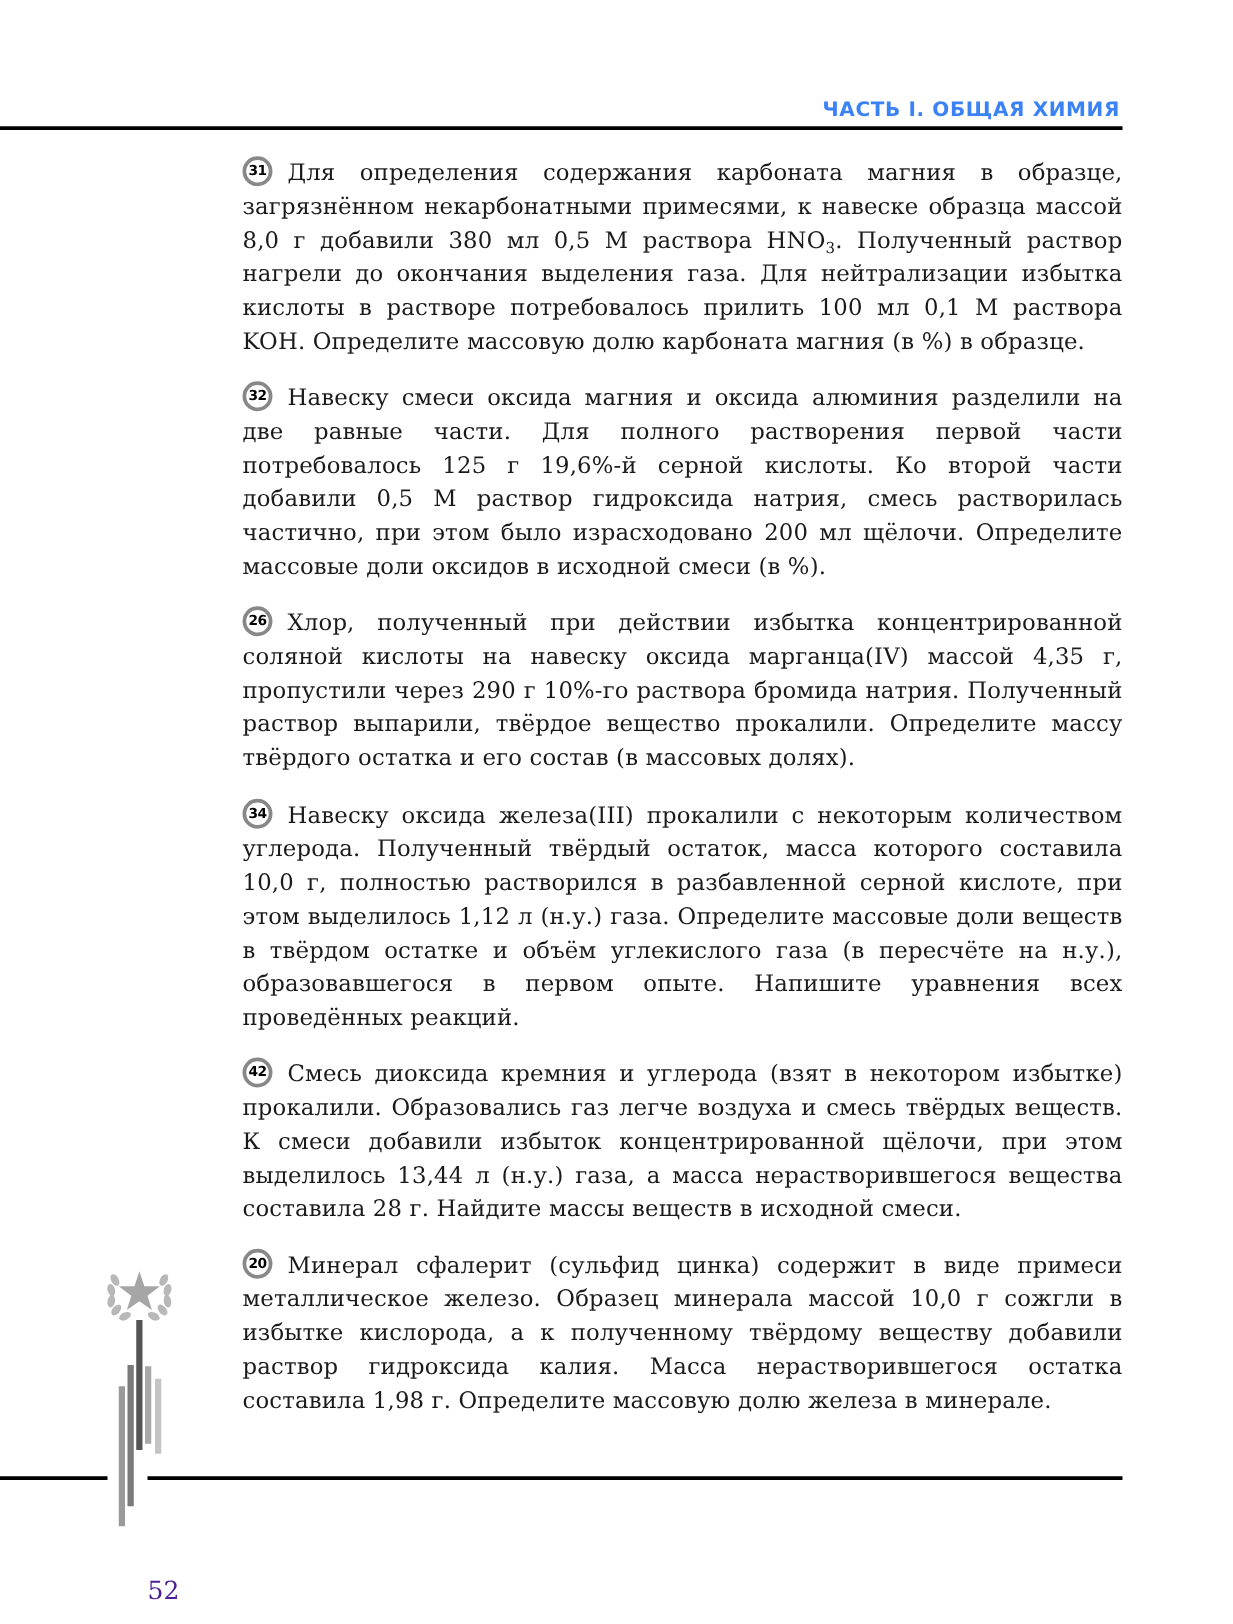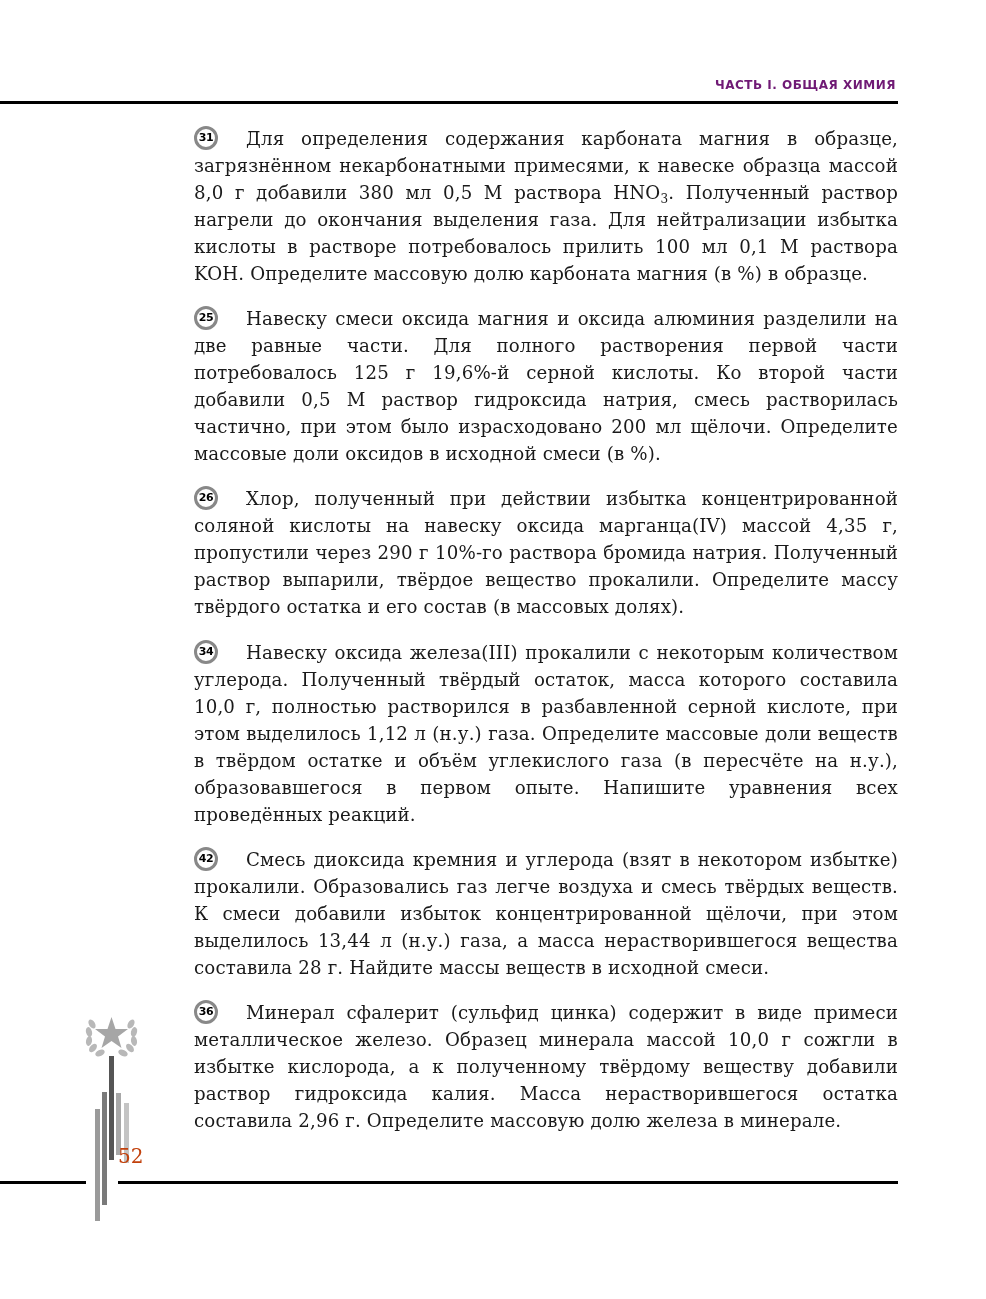--- a/index.html
+++ b/index.html
@@ -13,23 +13,23 @@
       position: relative;
       overflow: hidden;
       font-family: "DejaVu Serif", "Liberation Serif", serif;
       color: #1a1a1a;
     }
     .running-head {
       position: absolute;
       top: 78px;
       right: 90px;
       font-family: "DejaVu Sans", "Liberation Sans", sans-serif;
-      font-size: 12px;
+      font-size: 16px;
       font-weight: bold;
-      color: #701a75;
+      color: #3b82f6;
       letter-spacing: 0.5px;
     }
     .top-rule {
       position: absolute;
       top: 101px;
       left: 0;
       width: 898px;
       height: 3px;
       background: #000;
     }
@@ -53,21 +53,21 @@
       border: 3px solid #888;
       border-radius: 50%;
       box-sizing: border-box;
       text-align: center;
       font-family: "DejaVu Sans", "Liberation Sans", sans-serif;
       font-weight: bold;
       font-size: 11px;
       line-height: 18px;
       color: #000;
       vertical-align: 4px;
-      margin-right: 28px;
+      margin-right: 12px;
       letter-spacing: -0.5px;
     }
     .problem sub {
       font-size: 12px;
       vertical-align: -4px;
       line-height: 0;
     }
     .bottom-rule-left {
       position: absolute;
       top: 1181px;
@@ -79,24 +79,24 @@
     .bottom-rule-right {
       position: absolute;
       top: 1181px;
       left: 118px;
       width: 780px;
       height: 3px;
       background: #000;
     }
     .page-number {
       position: absolute;
-      top: 1144px;
+      top: 1260px;
       left: 118px;
       font-size: 20px;
-      color: #c2410c;
+      color: #4c1d95;
       font-family: "DejaVu Serif", "Liberation Serif", serif;
     }
     .deco {
       position: absolute;
       left: 0;
       top: 0;
     }
     .bar {
       position: absolute;
       width: 5px;
@@ -106,33 +106,33 @@
 <body>
 
 <div class="running-head">ЧАСТЬ I. ОБЩАЯ ХИМИЯ</div>
 <div class="top-rule"></div>
 
 <div class="content">
   <p class="problem" style="margin-top:0">
     <span class="badge">31</span><span>Для определения содержания карбоната магния в образце, загрязнённом некарбонатными примесями, к навеске образца массой 8,0 г добавили 380 мл 0,5 М раствора HNO</span><sub>3</sub><span>. Полученный раствор нагрели до окончания выделения газа. Для нейтрализации избытка кислоты в растворе потребовалось прилить 100 мл 0,1 М раствора KOH. Определите массовую долю карбоната магния (в %) в образце.</span>
   </p>
   <p class="problem">
-    <span class="badge">25</span><span>Навеску смеси оксида магния и оксида алюминия разделили на две равные части. Для полного растворения первой части потребовалось 125 г 19,6%-й серной кислоты. Ко второй части добавили 0,5 М раствор гидроксида натрия, смесь растворилась частично, при этом было израсходовано 200 мл щёлочи. Определите массовые доли оксидов в исходной смеси (в %).</span>
+    <span class="badge">32</span><span>Навеску смеси оксида магния и оксида алюминия разделили на две равные части. Для полного растворения первой части потребовалось 125 г 19,6%-й серной кислоты. Ко второй части добавили 0,5 М раствор гидроксида натрия, смесь растворилась частично, при этом было израсходовано 200 мл щёлочи. Определите массовые доли оксидов в исходной смеси (в %).</span>
   </p>
   <p class="problem">
     <span class="badge">26</span><span>Хлор, полученный при действии избытка концентрированной соляной кислоты на навеску оксида марганца(IV) массой 4,35 г, пропустили через 290 г 10%-го раствора бромида натрия. Полученный раствор выпарили, твёрдое вещество прокалили. Определите массу твёрдого остатка и его состав (в массовых долях).</span>
   </p>
   <p class="problem">
     <span class="badge">34</span><span>Навеску оксида железа(III) прокалили с некоторым количеством углерода. Полученный твёрдый остаток, масса которого составила 10,0 г, полностью растворился в разбавленной серной кислоте, при этом выделилось 1,12 л (н.у.) газа. Определите массовые доли веществ в твёрдом остатке и объём углекислого газа (в пересчёте на н.у.), образовавшегося в первом опыте. Напишите уравнения всех проведённых реакций.</span>
   </p>
   <p class="problem">
     <span class="badge">42</span><span>Смесь диоксида кремния и углерода (взят в некотором избытке) прокалили. Образовались газ легче воздуха и смесь твёрдых веществ. К смеси добавили избыток концентрированной щёлочи, при этом выделилось 13,44 л (н.у.) газа, а масса нерастворившегося вещества составила 28 г. Найдите массы веществ в исходной смеси.</span>
   </p>
   <p class="problem">
-    <span class="badge">36</span><span>Минерал сфалерит (сульфид цинка) содержит в виде примеси металлическое железо. Образец минерала массой 10,0 г сожгли в избытке кислорода, а к полученному твёрдому веществу добавили раствор гидроксида калия. Масса нерастворившегося остатка составила 2,96 г. Определите массовую долю железа в минерале.</span>
+    <span class="badge">20</span><span>Минерал сфалерит (сульфид цинка) содержит в виде примеси металлическое железо. Образец минерала массой 10,0 г сожгли в избытке кислорода, а к полученному твёрдому веществу добавили раствор гидроксида калия. Масса нерастворившегося остатка составила 1,98 г. Определите массовую долю железа в минерале.</span>
   </p>
 </div>
 
 <svg class="deco" width="140" height="1240" viewBox="0 0 140 1240" style="position:absolute;left:0;top:0;pointer-events:none;">
 
   <g fill="#b8b8b8">
     <ellipse cx="92" cy="1024" rx="3" ry="5" transform="rotate(-30 92 1024)"></ellipse>
     <ellipse cx="89" cy="1032" rx="3" ry="5" transform="rotate(-15 89 1032)"></ellipse>
     <ellipse cx="89" cy="1041" rx="3" ry="5" transform="rotate(10 89 1041)"></ellipse>
     <ellipse cx="93" cy="1048" rx="3" ry="5" transform="rotate(40 93 1048)"></ellipse>

